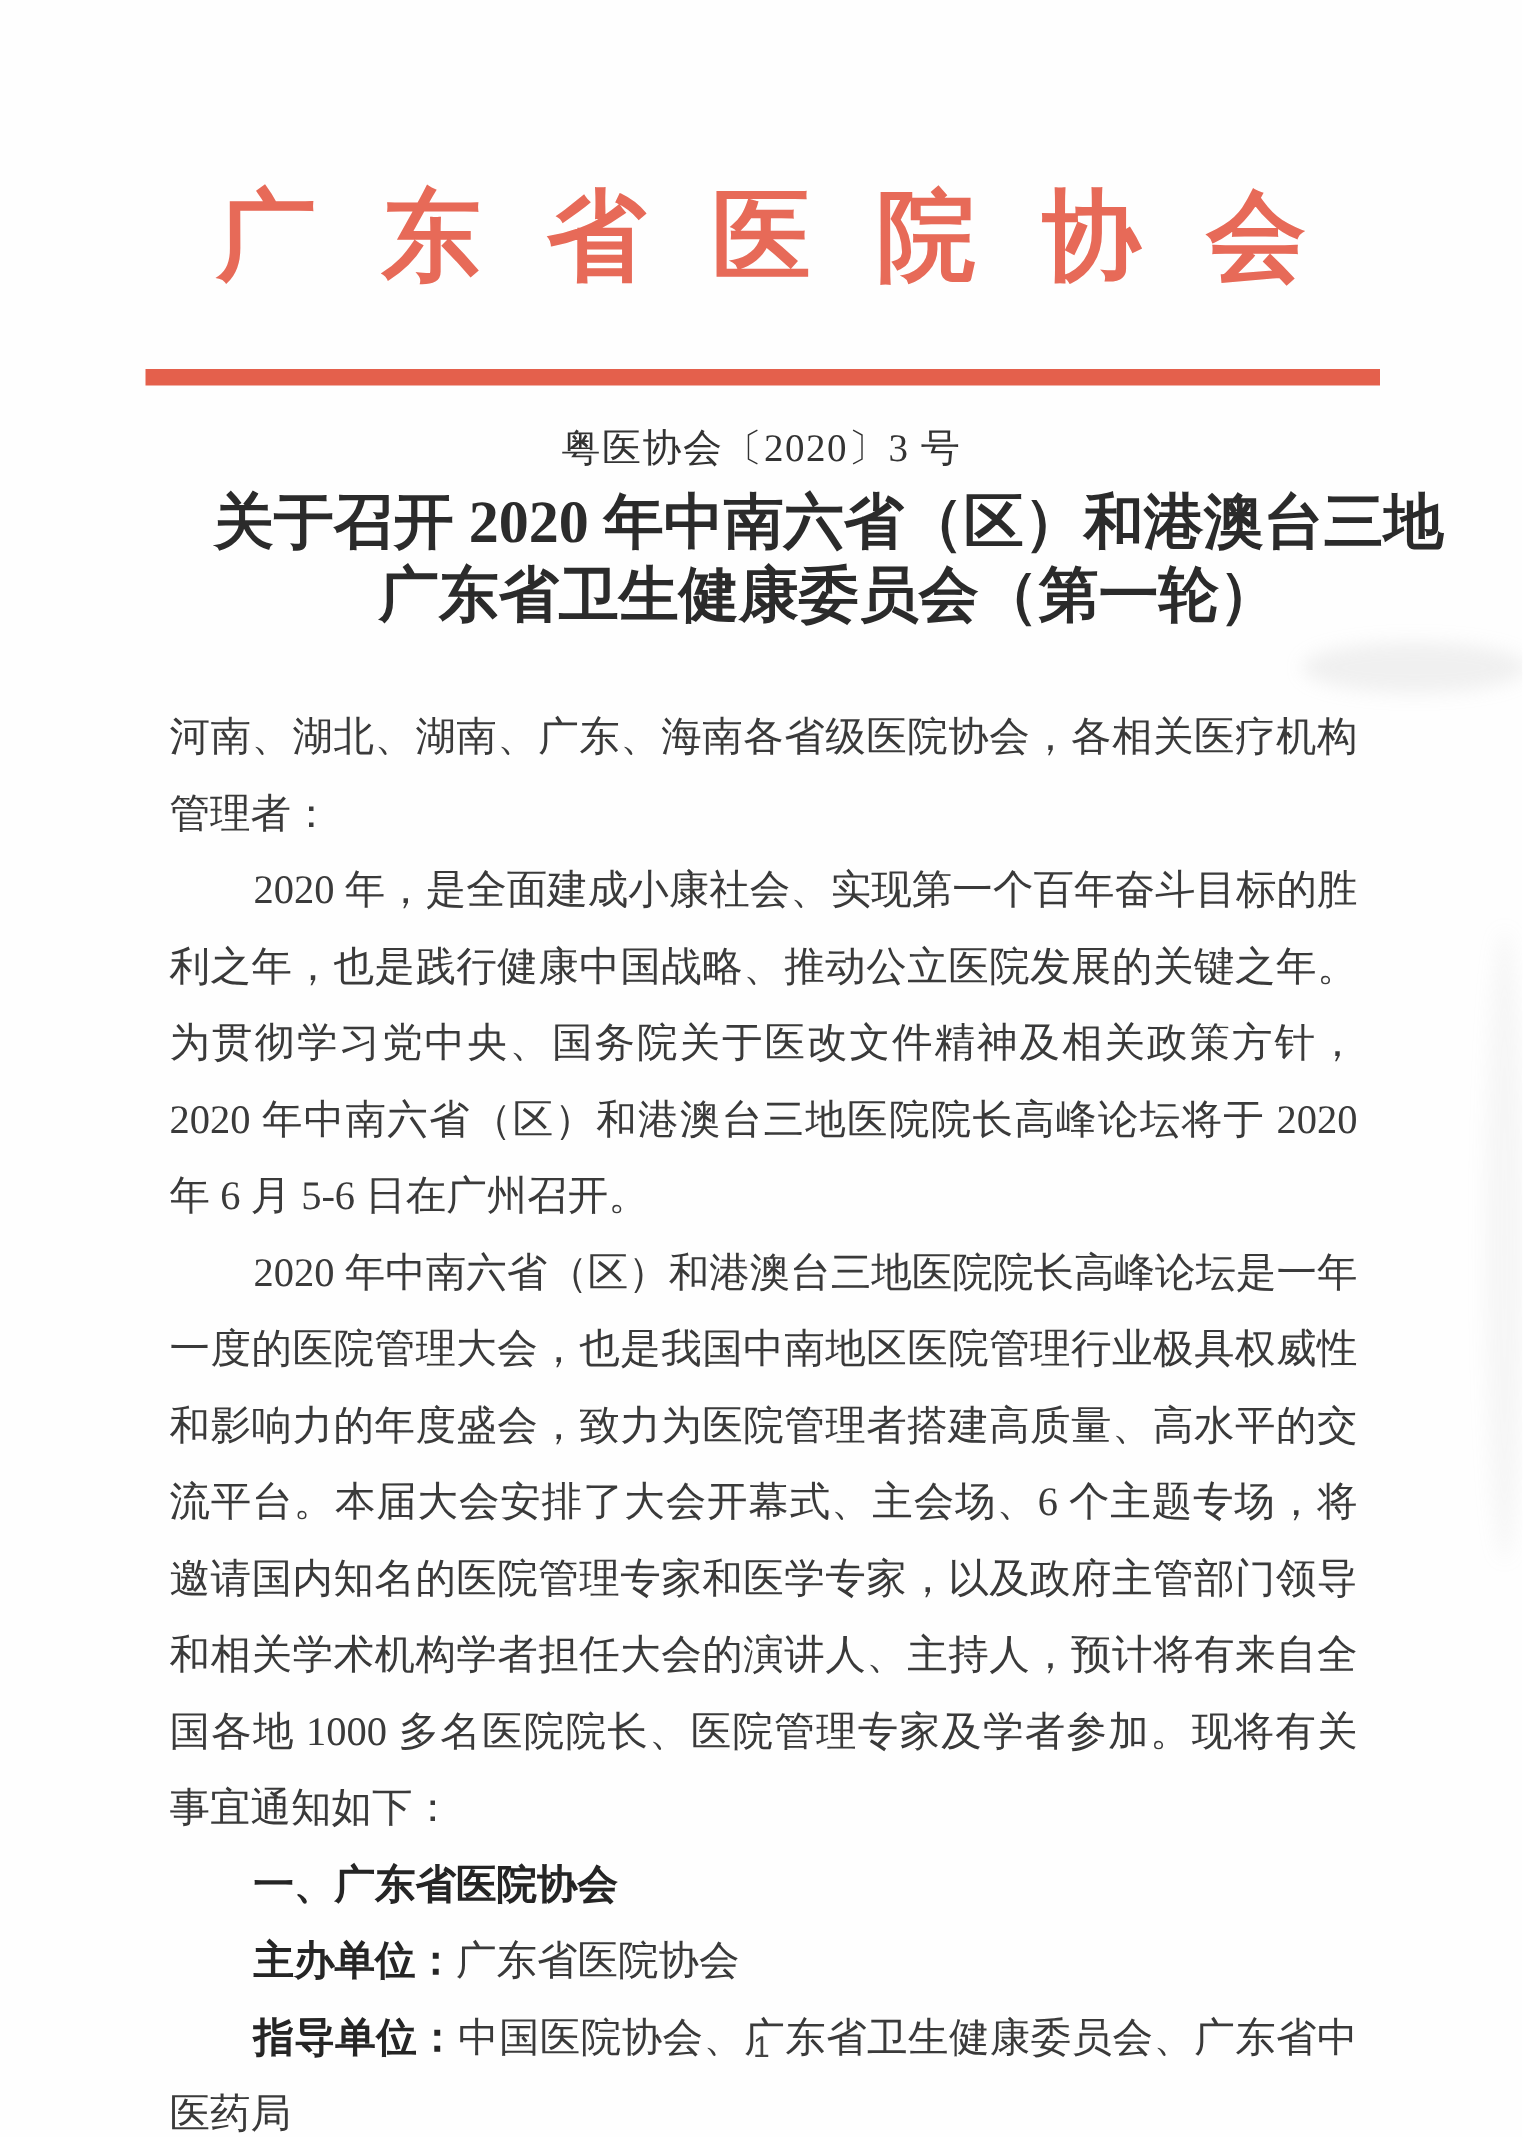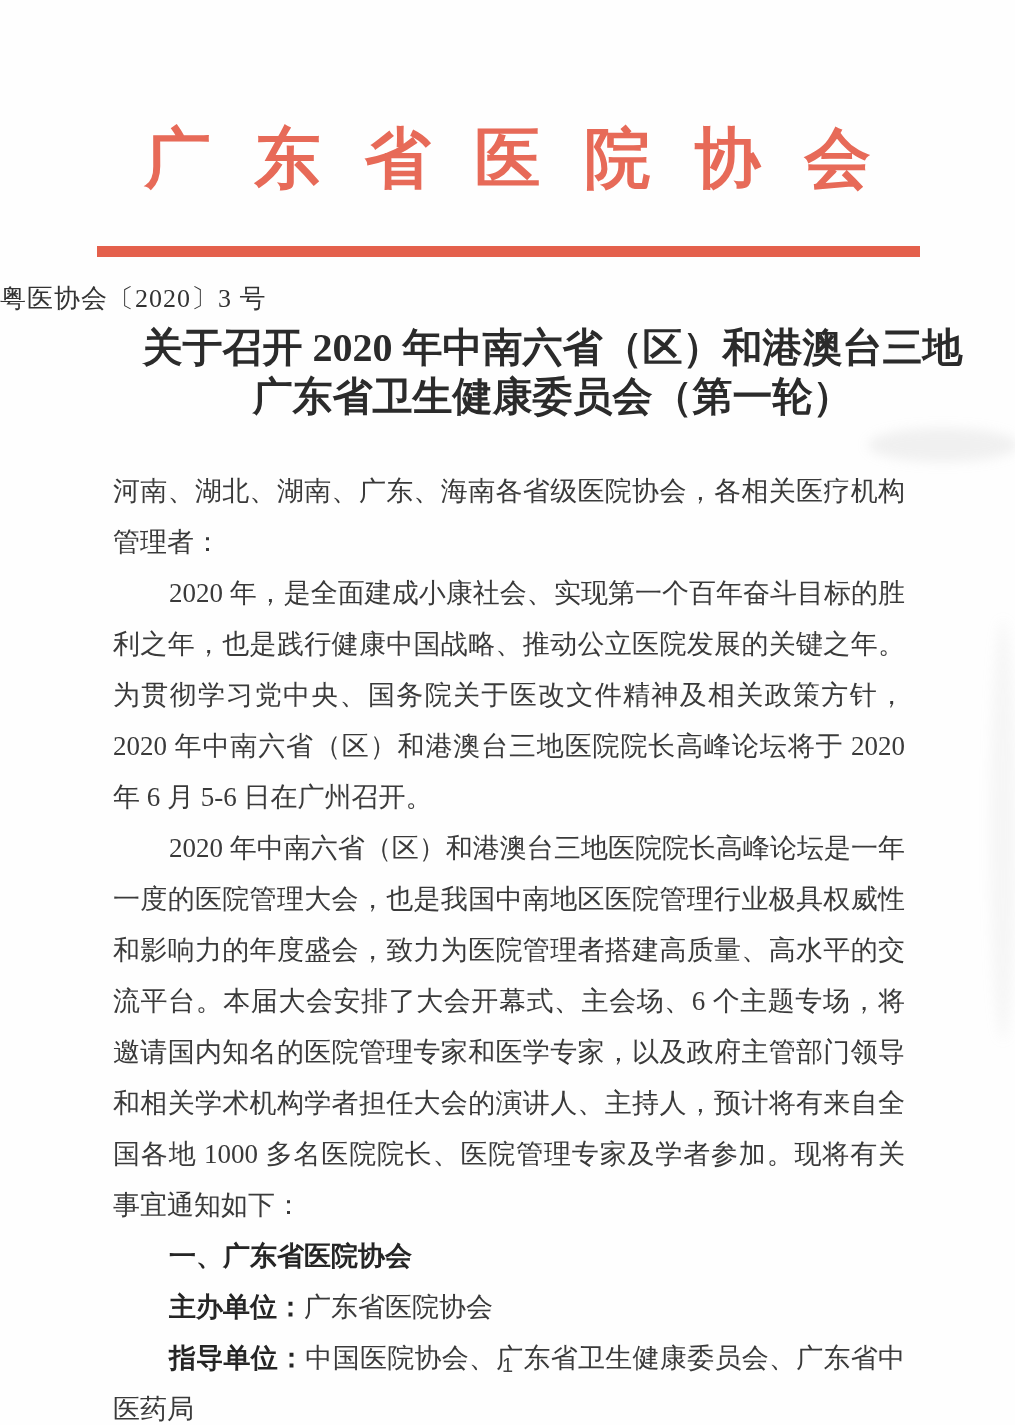--- a/index.html
+++ b/index.html
@@ -43,20 +43,21 @@
     left: 97px;
     width: 823px;
     height: 11px;
     background: var(--brand-red-line);
   }
   .doc-number {
     position: absolute;
     top: 281px;
     left: 0;
     width: 100%;
+    text-align: center;
     font-size: 26px;
     color: #333333;
     letter-spacing: 1px;
   }
   .doc-title {
     position: absolute;
     top: 323px;
     left: 0;
     width: 100%;
     text-align: center;

